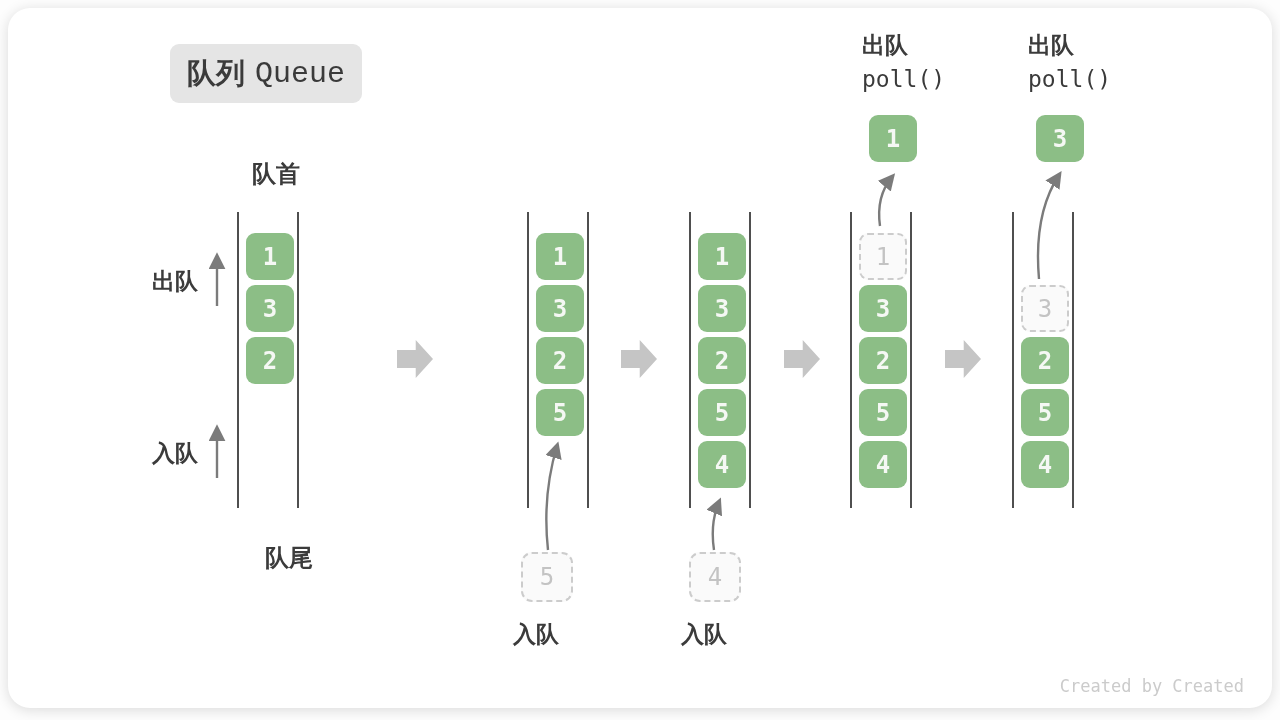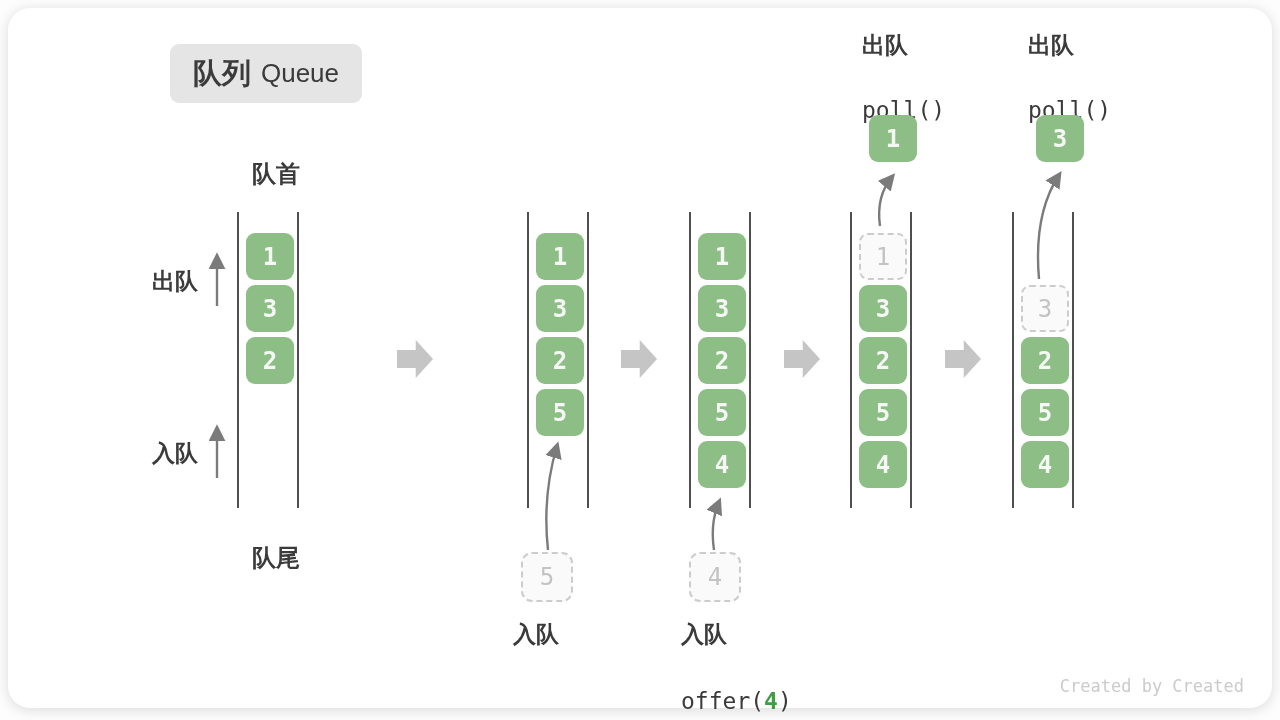--- a/index.html
+++ b/index.html
@@ -20,21 +20,21 @@
     box-shadow:0 2px 14px rgba(0,0,0,.14);
   }
   .abs { position:absolute; }
 
   .badge {
     left:162px; top:36px; width:192px; height:59px;
     background:var(--badge-bg); border-radius:9px;
     display:flex; align-items:center; justify-content:center; gap:10px;
   }
   .badge .zh { font-size:29px; font-weight:700; color:var(--text-dark); }
-  .badge .en { font-family:Liberation Sans, sans-serif; font-size:26px; color:var(--code-dark); }
+  .badge .en { font-family:Liberation Mono, monospace; font-size:30px; color:var(--code-dark); }
 
   .side-label { font-size:24px; font-weight:700; color:var(--text-dark); }
   .centered { text-align:center; }
 
   .queue {
     top:204px; width:62px; height:296px;
     border-left:2px solid var(--wall-gray); border-right:2px solid var(--wall-gray);
   }
   .box {
     position:absolute; left:7px; width:48px; height:47px; border-radius:9px;
@@ -43,21 +43,21 @@
     display:flex; align-items:center; justify-content:center;
   }
   .box.ghost {
     background:var(--ghost-bg); border:2px dashed var(--ghost-border);
     color:var(--ghost-text); font-weight:400;
   }
   .loose { width:52px; height:50px; border-radius:11px; }
 
   .op-label { line-height:34px; white-space:nowrap; }
   .op-label .zh { font-size:23px; font-weight:700; color:var(--text-dark); }
-  .op-label .code { font-family:"DejaVu Sans Mono", monospace; font-size:23px; color:var(--code-dark);margin-top:31px; }
+  .op-label .code { font-family:"DejaVu Sans Mono", monospace; font-size:23px; color:var(--code-dark); }
   .op-label.enq { line-height:36px; }
   .op-label .arg { color:var(--arg-green); font-weight:700; }
 
   .flow-arrow {
     width:36px; height:38px; background:var(--flow-gray);
     clip-path:polygon(0 26%, 52% 26%, 52% 0, 100% 50%, 52% 100%, 52% 74%, 0 74%);
   }
 
   .overlay { left:0; top:0; width:1264px; height:700px; pointer-events:none; }
 
@@ -84,21 +84,21 @@
     <path d="M872,218 C869,197 874,181 884,169" stroke="#7B7B7B" stroke-width="2.4" fill="none" marker-end="url(#ah)"></path>
     <path d="M1031,271 C1027,225 1036,190 1051,167" stroke="#7B7B7B" stroke-width="2.4" fill="none" marker-end="url(#ah)"></path>
   </svg>
 
   <div class="abs badge">
     <span class="zh">队列</span>
     <span class="en">Queue</span>
   </div>
 
   <div class="abs side-label centered" style="left:222px; top:150px; width:92px;">队首</div>
-  <div class="abs side-label centered" style="left:222px; top:534px; width:92px;">队尾</div>
+  <div class="abs side-label centered" style="left:235px; top:534px; width:92px;">队尾</div>
 
   <div class="abs side-label" style="left:144px; top:258px; font-size:23px;">出队</div>
   <div class="abs side-label" style="left:144px; top:430px; font-size:23px;">入队</div>
 
   <div class="abs queue" style="left:229px;">
     <div class="box" style="top:21px">1</div>
     <div class="box" style="top:73px">3</div>
     <div class="box" style="top:125px">2</div>
   </div>
 
@@ -121,21 +121,20 @@
   <div class="abs queue" style="left:681px;">
     <div class="box" style="top:21px">1</div>
     <div class="box" style="top:73px">3</div>
     <div class="box" style="top:125px">2</div>
     <div class="box" style="top:177px">5</div>
     <div class="box" style="top:229px">4</div>
   </div>
   <div class="abs box ghost loose" style="left:681px; top:544px;">4</div>
   <div class="abs op-label enq" style="left:673px; top:608px;">
     <div class="zh">入队</div>
-    <div class="code"><span>offer(</span><span class="arg">4</span><span>)</span></div>
   </div>
 
   <div class="abs op-label" style="left:854px; top:20px;">
     <div class="zh">出队</div>
     <div class="code">poll()</div>
   </div>
   <div class="abs box" style="left:861px; top:107px;">1</div>
   <div class="abs queue" style="left:842px;">
     <div class="box ghost" style="top:21px">1</div>
     <div class="box" style="top:73px">3</div>

